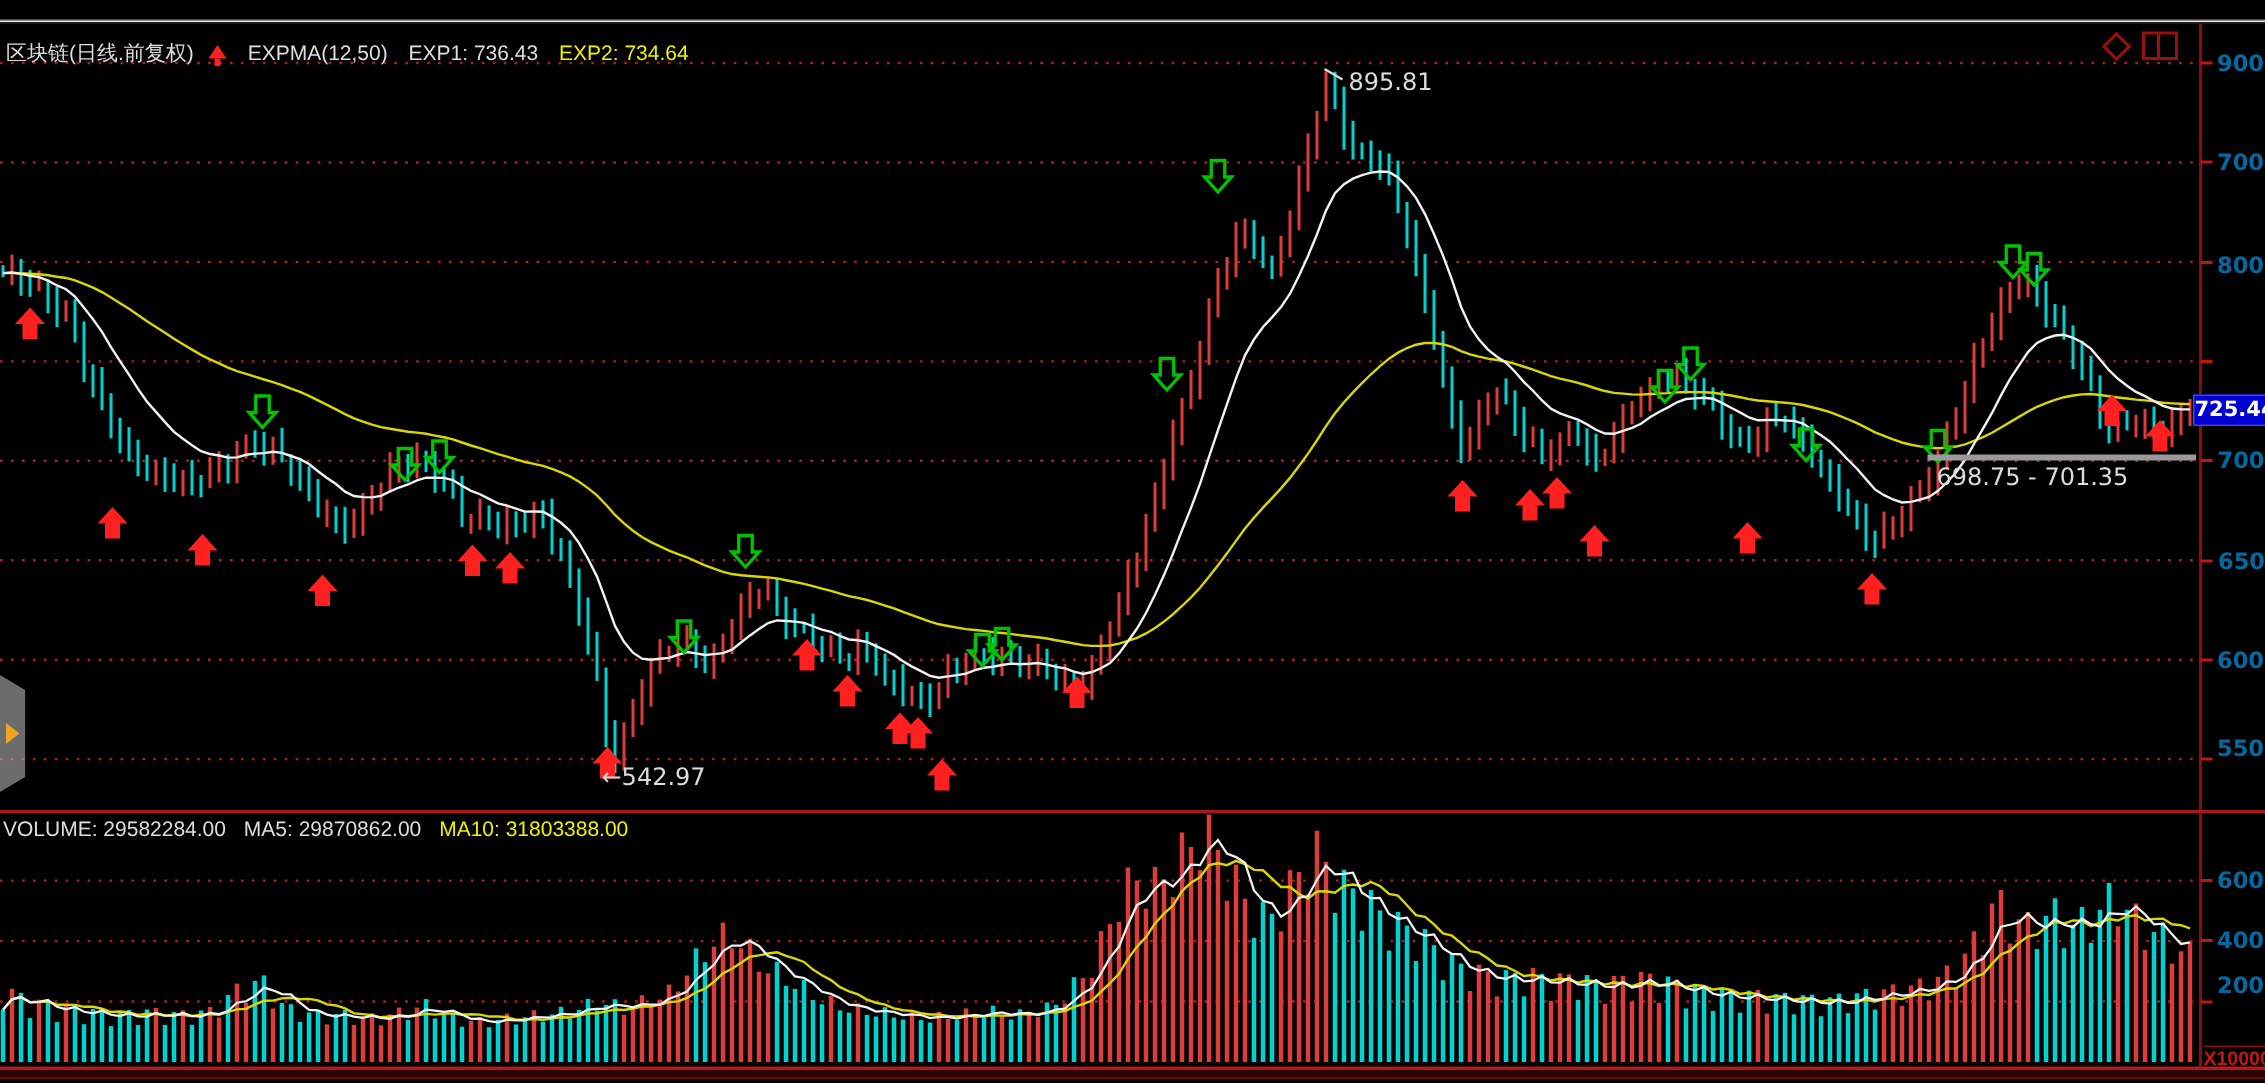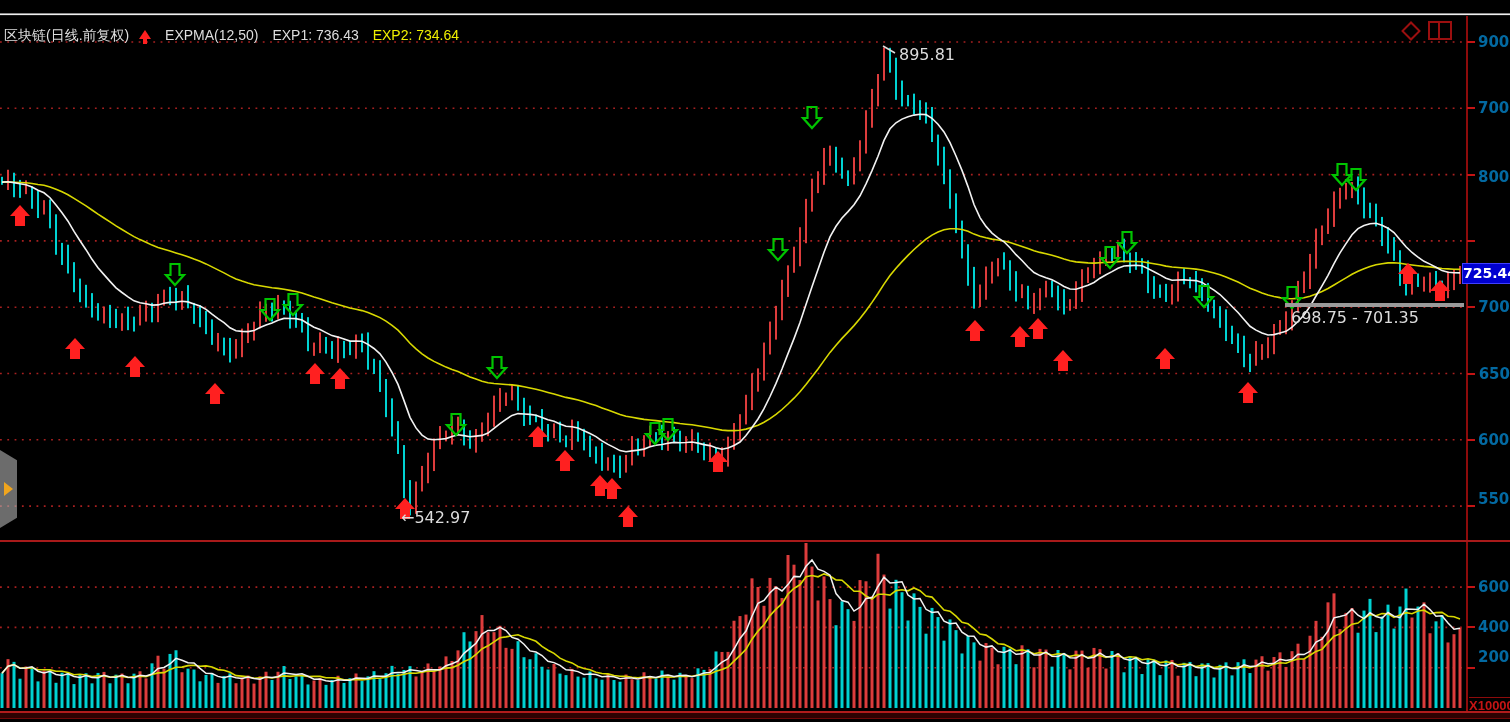--- a/index.html
+++ b/index.html
@@ -396,20 +396,25 @@
       <div class="ticklabel" style="top: 648px;">200</div>
       <div class="tick" style="top: 626.4px;"></div>
       <div class="ticklabel" style="top: 618.4px;">400</div>
       <div class="tick" style="top: 586.1px;"></div>
       <div class="ticklabel" style="top: 578.1px;">600</div>
     </div>
   <div id="price-tag" style="top: 263.467px;">725.44</div>
 
   <div id="sep-mid"></div>
 
+  <div id="vol-header">
+    <span>VOLUME: 29582284.00</span>
+    <span>MA5: 29870862.00</span>
+    <span class="yellow">MA10: 31803388.00</span>
+  </div>
 
   <svg id="vol-chart" style="position:absolute;left:0;top:543px;" width="1466" height="168" viewBox="0 0 1466 168">
       <g>
         <line x1="0" y1="124.69999999999999" x2="1464" y2="124.69999999999999" stroke="#a82020" stroke-width="1.6" stroke-dasharray="1.8 5.5"></line>
         <line x1="0" y1="84.39999999999999" x2="1464" y2="84.39999999999999" stroke="#a82020" stroke-width="1.6" stroke-dasharray="1.8 5.5"></line>
         <line x1="0" y1="44.099999999999994" x2="1464" y2="44.099999999999994" stroke="#a82020" stroke-width="1.6" stroke-dasharray="1.8 5.5"></line>
       </g>
       <g>
         <rect x="0.5" y="130.1808" width="3" height="34.819199999999995" fill="#00d2d2"></rect>
         <rect x="6.5" y="116.14781209853913" width="3" height="48.852187901460866" fill="#dd3c3c"></rect>

